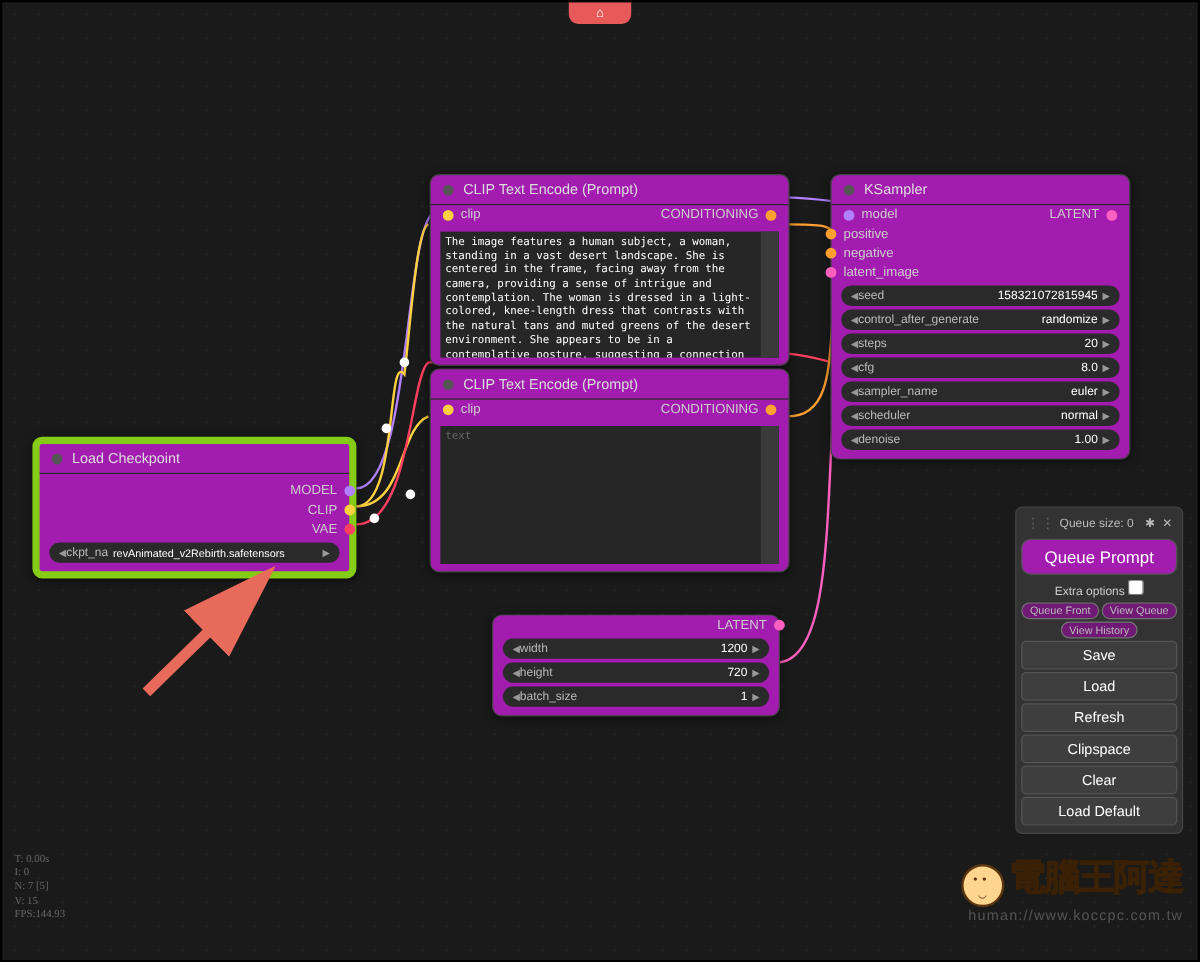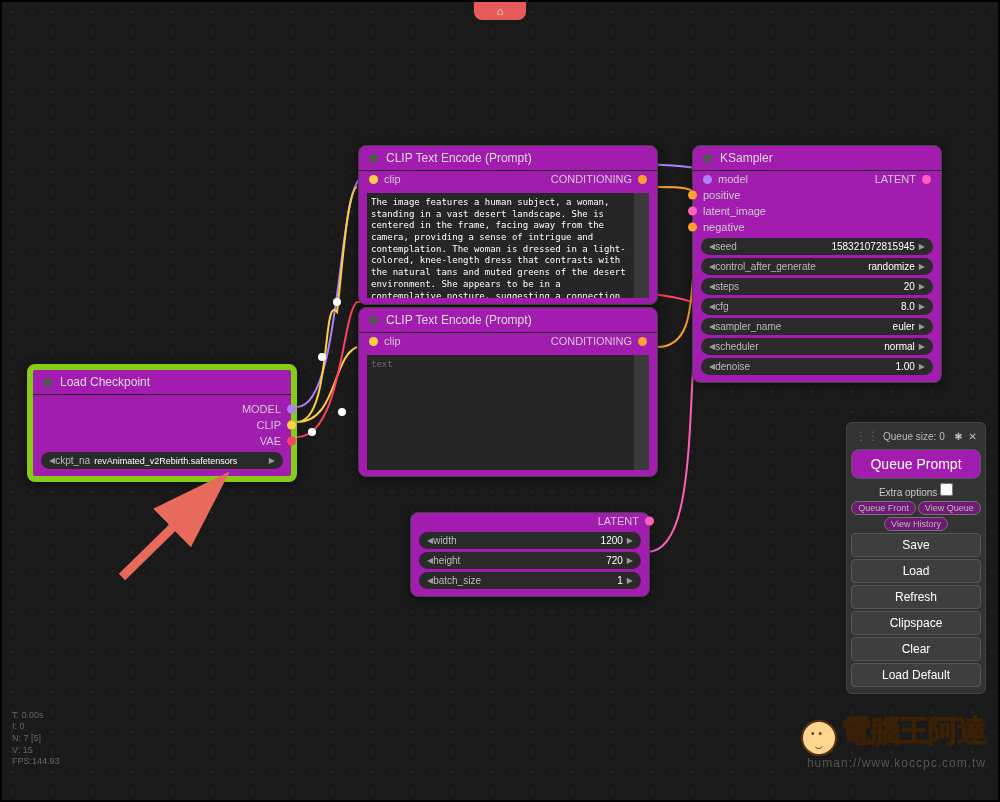--- a/index.html
+++ b/index.html
@@ -25,21 +25,21 @@
 .prompt-box::after { content:''; position:absolute; right:-10px; top:2px; width:6px; height:12px; background:#777; }
 .panel { position:absolute; right:12px; top:420px; width:140px; background:#333; border:1px solid #444; border-radius:6px; padding:4px; z-index:20; }
 .panel .hdr { display:flex; align-items:center; font-size:10px; color:#bbb; padding:2px 4px; gap:4px;}
 .panel .hdr .grip{color:#666;font-size:12px;}
 .panel .hdr .gear,.panel .hdr .x{margin-left:2px;cursor:pointer;}
 .panel button.main { display:block; width:100%; background:#a21caf; color:#fff; border:1px solid #555; border-radius:8px; padding:6px; font-size:14px; margin:4px 0; cursor:pointer; }
 .panel .extra { text-align:center; font-size:10px; color:#ccc; margin:3px 0;}
 .panel .mini-row{display:flex;gap:2px;justify-content:center;margin:2px 0;}
 .panel .mini{background:#701a75;border:1px solid #737373;border-radius:9px;padding:1px 6px;font-size:9px;color:#bbb;cursor:pointer;}
 .panel button.act { display:block; width:100%; background:#3e3e3e; color:#fff; border:1px solid #555; border-radius:4px; padding:4px; font-size:12px; margin:2px 0; cursor:pointer; }
-.stats { position:absolute; left:10px; bottom:32px; font-size:9px; color:#666; line-height:1.3; z-index:10;}
+.stats { position:absolute; left:10px; bottom:32px; font-size:9px; color:#666; line-height:1.3; z-index:10;font-family:Liberation Serif, serif;}
 .toptab { position:absolute; top:0; left:50%; transform:translateX(-50%); width:52px; height:18px; background:#e85a5a; border-radius:0 0 8px 8px; z-index:30; display:flex; align-items:center; justify-content:center; color:#fff; font-size:11px;}
 .arrow-annot { position:absolute; z-index:15; pointer-events:none;}
 .watermark { position:absolute; right:12px; bottom:30px; z-index:50; font-family:sans-serif; text-align:right;}
 .watermark .chars{color:#5a3510;font-size:30px;font-weight:bold;-webkit-text-stroke:1px #3a2005;letter-spacing:-1px;}
 .watermark .url{color:#555;font-size:12px;letter-spacing:1px;}
 .watermark .face{display:inline-block;width:36px;height:36px;border-radius:50%;background:#ffd590;border:2px solid #5a3510;vertical-align:middle;margin-right:4px;position:relative;}
 .watermark .face::before{content:'••';position:absolute;top:6px;left:8px;font-size:10px;letter-spacing:4px;color:#5a3510;}
 .watermark .face::after{content:'‿';position:absolute;bottom:4px;left:12px;color:#5a3510;font-size:12px;}
 </style>
 </head>
@@ -167,26 +167,26 @@
     <span style="display:flex;align-items:center;">
         <span>LATENT</span>
         <span class="port latent" style="position:static;transform:none;margin-left:6px;"></span>
       </span>
   </div>
   <div class="slot-row left">
       <span class="port cond"></span>
       <span>positive</span>
     </div>
   <div class="slot-row left">
+      <span class="port cond"></span>
+      <span>negative</span>
+    </div>
+  <div class="slot-row left">
       <span class="port latent"></span>
       <span>latent_image</span>
-    </div>
-  <div class="slot-row left">
-      <span class="port cond"></span>
-      <span>negative</span>
     </div>
   <div class="widget">
       <span class="arrow">◀</span>
       <span class="wname">seed</span>
       <span class="wval">158321072815945</span>
       <span class="arrow">▶</span>
     </div>
   <div class="widget">
       <span class="arrow">◀</span>
       <span class="wname">control_after_generate</span>

